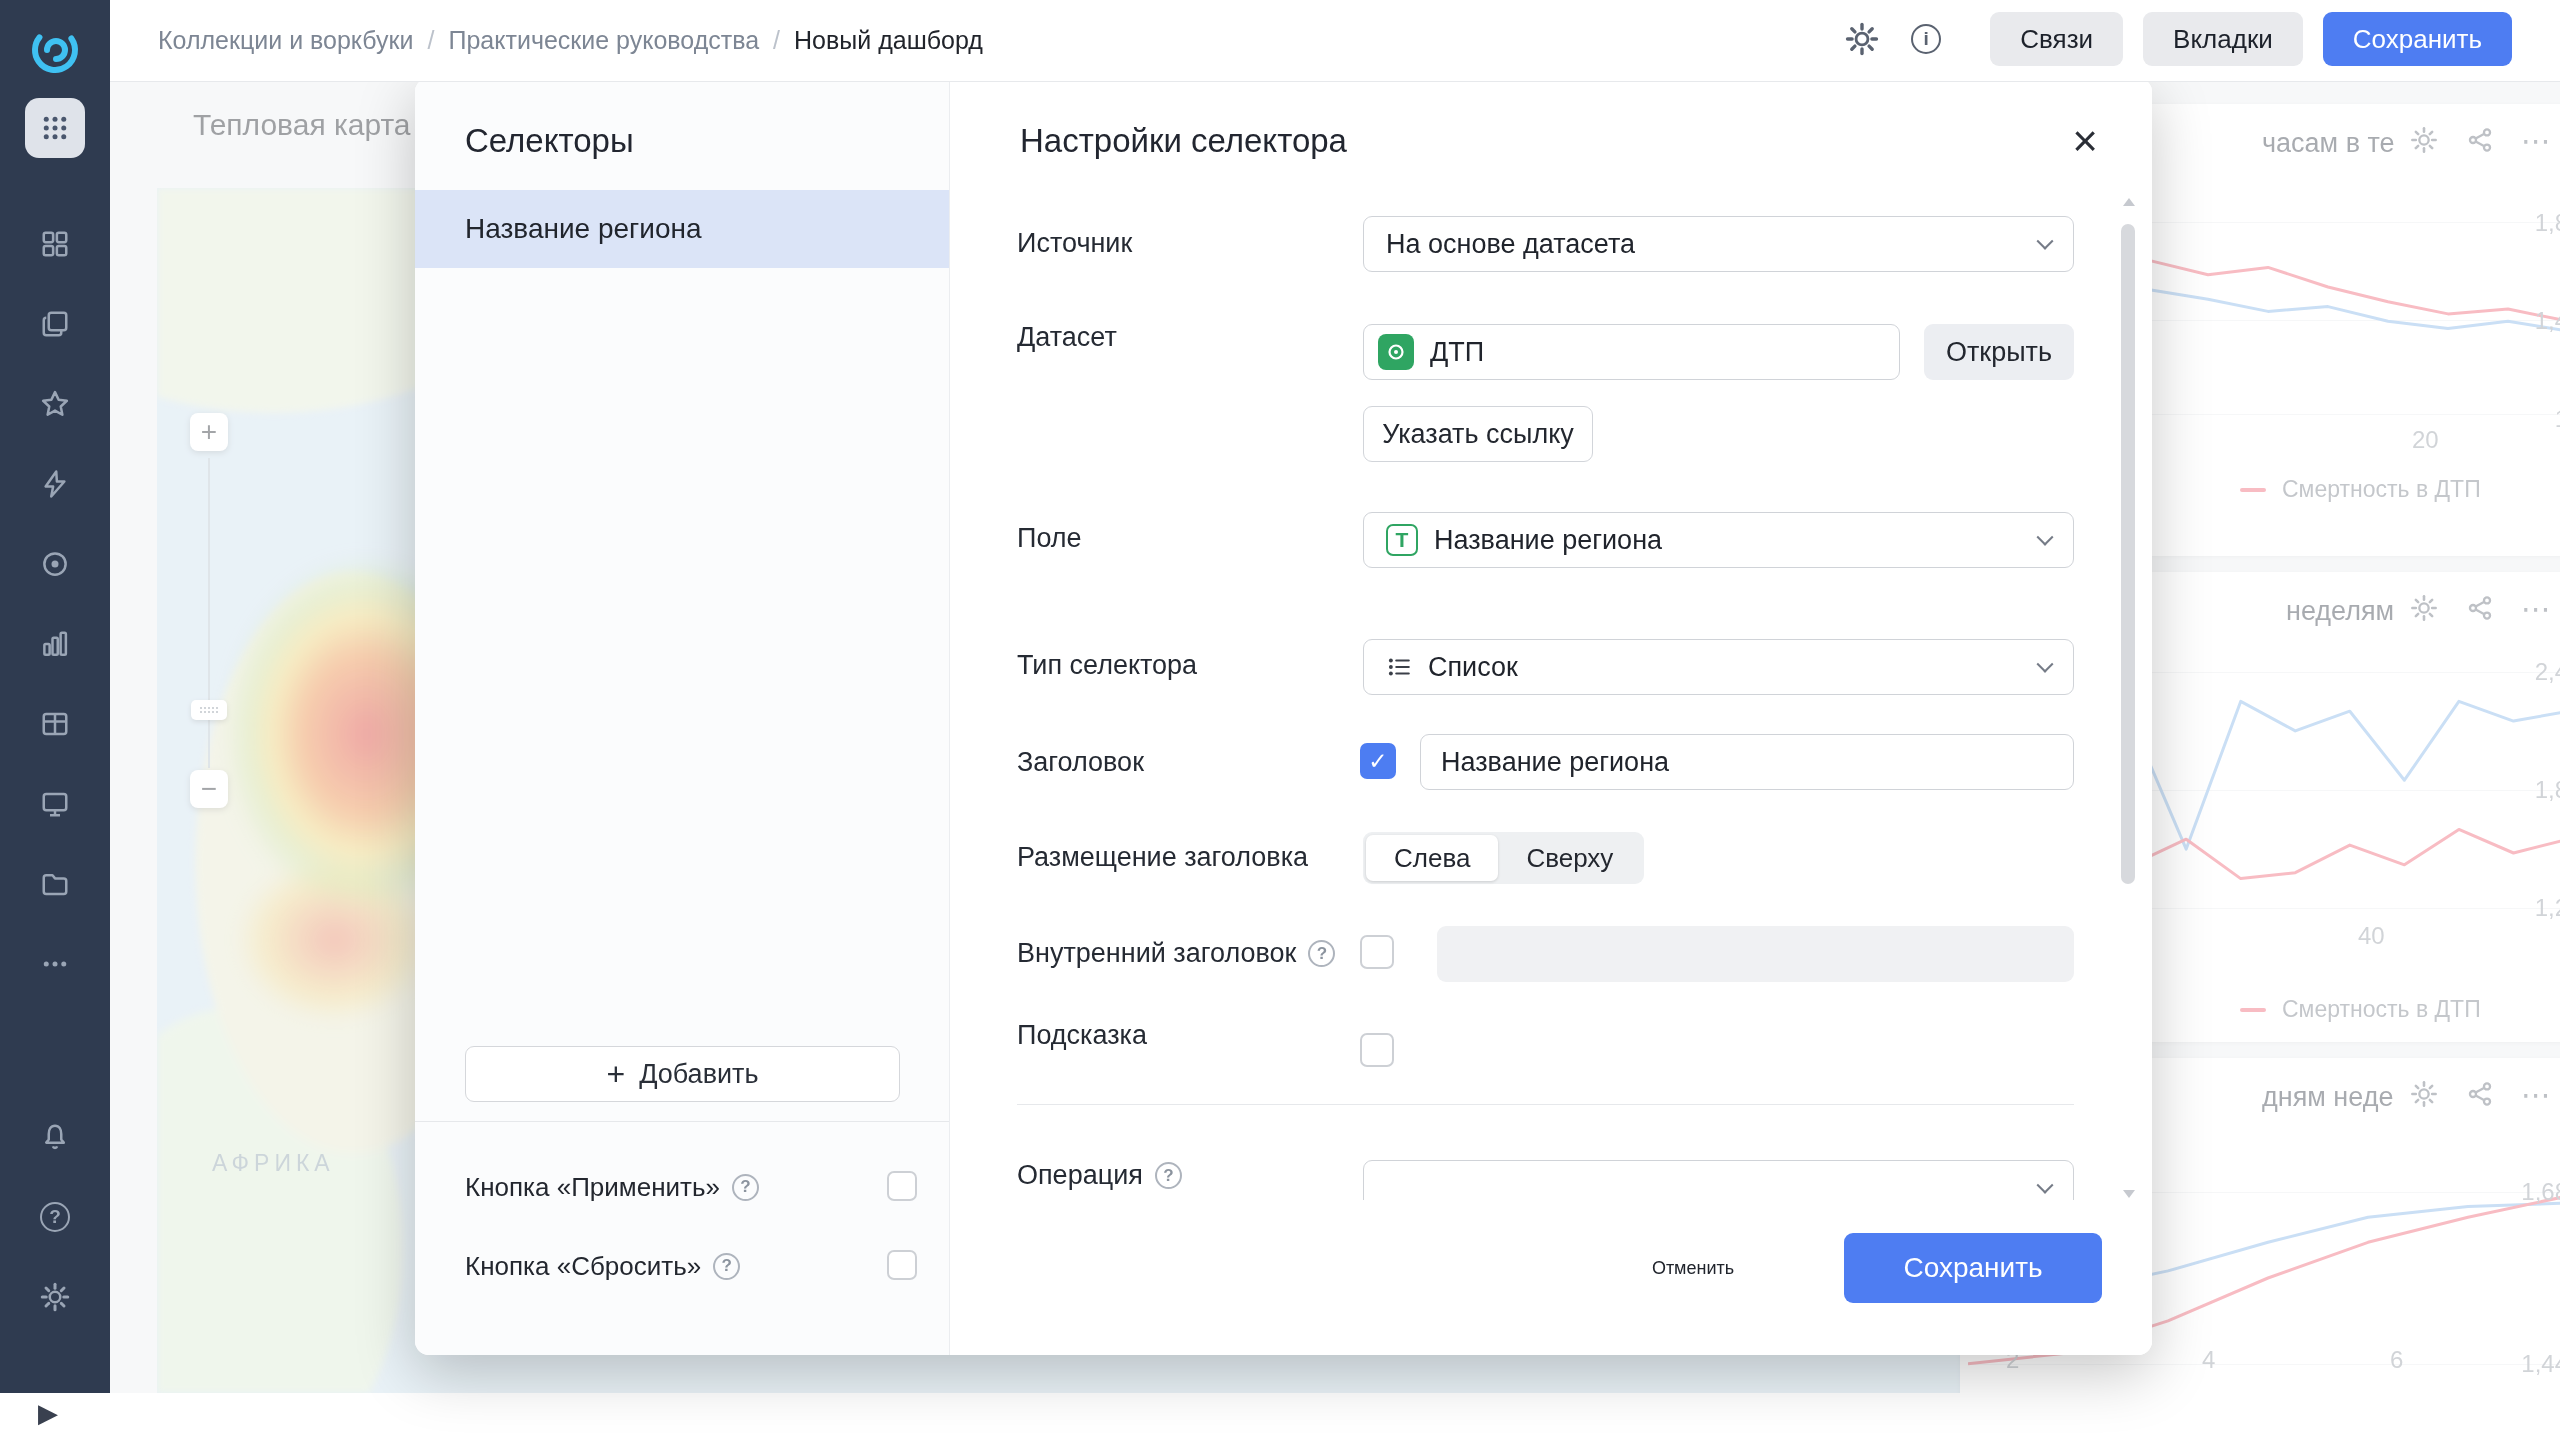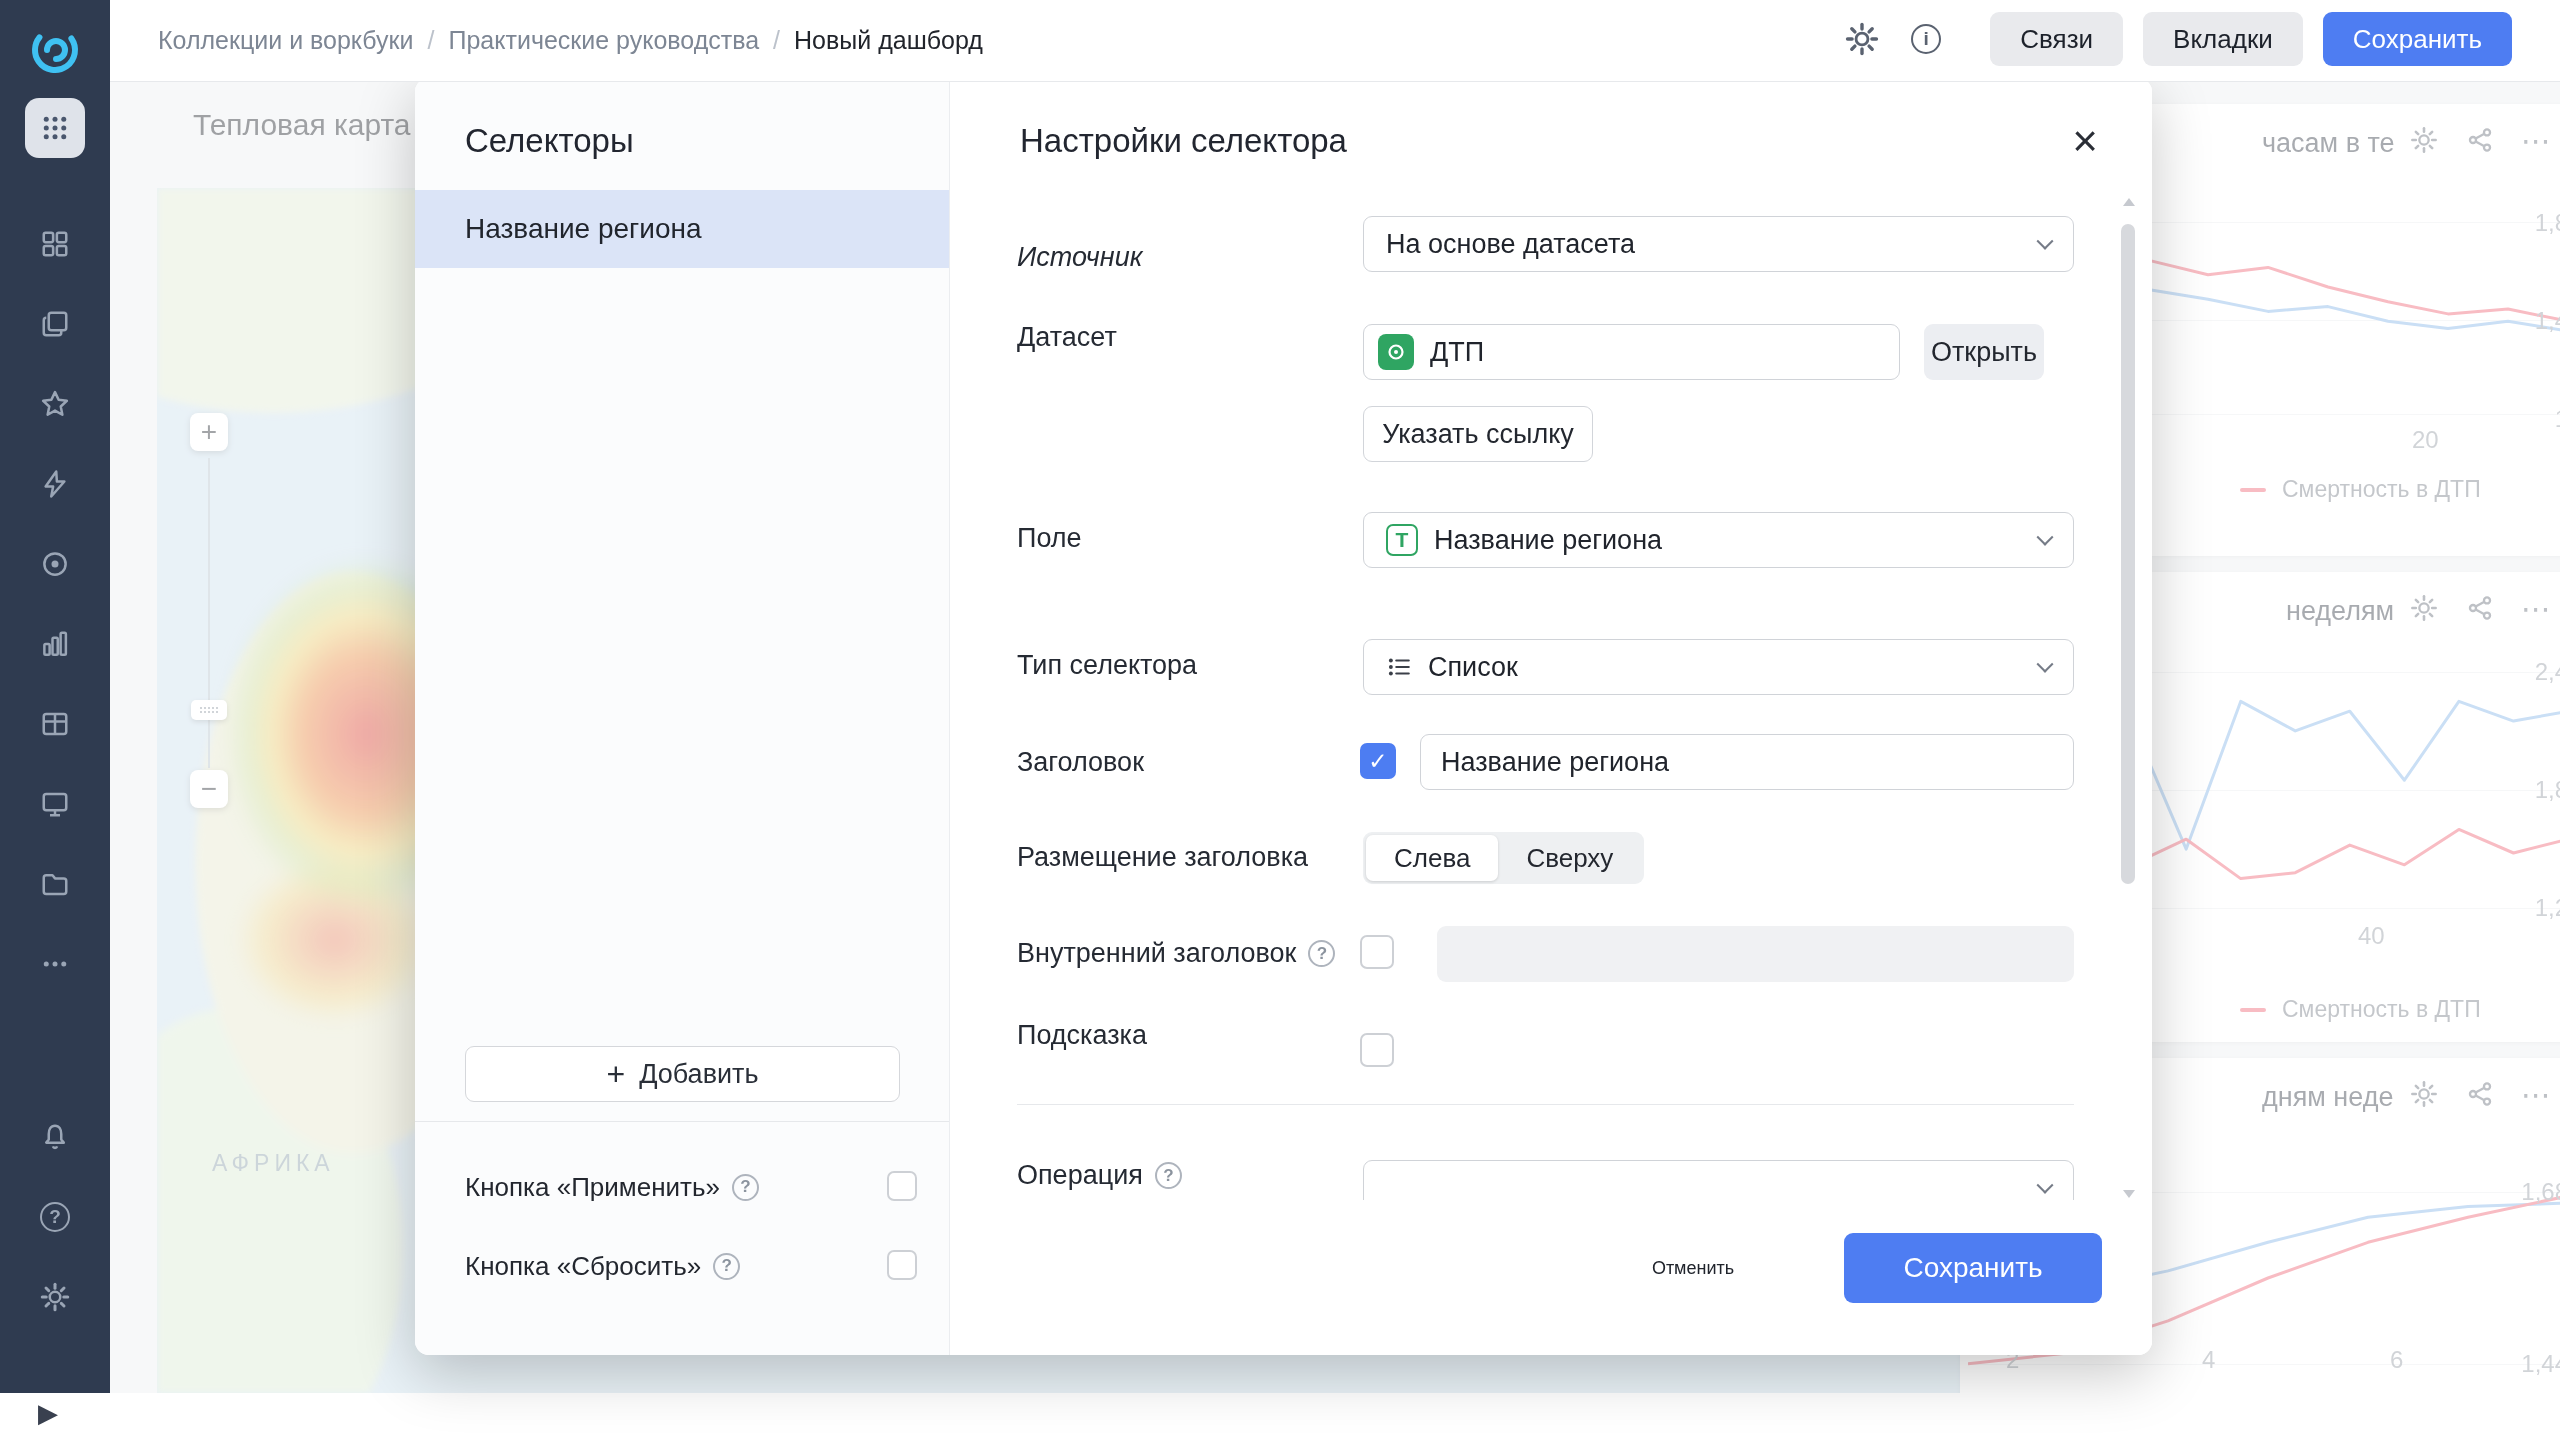--- a/index.html
+++ b/index.html
@@ -456,37 +456,37 @@
         <span>Кнопка «Сбросить»</span>
         <span class="help">?</span>
         <span class="cbx lp-cbx"></span>
       </div>
     </section>
 
     <section class="rp">
       <div class="rp-title">Настройки селектора</div>
       <button class="close">×</button>
 
-      <div class="flabel" style="top:164px;font-style:italic;">Источник</div>
+      <div class="flabel" style="top:150px;">Источник</div>
       <div class="select" style="top:138px;">
         <span>На основе датасета</span>
         <span class="chev"></span>
       </div>
 
       <div class="flabel" style="top:244px;">Датасет</div>
       <div class="inputlike" style="top:246px;">
         <span class="ds-icon">
           <svg width="22" height="22" viewBox="0 0 22 22">
               <circle cx="11" cy="11" r="6.5" fill="none" stroke="#fff" stroke-width="2.2"></circle>
               <circle cx="11" cy="11" r="2" fill="#fff"></circle>
             </svg>
         </span>
         <span>ДТП</span>
       </div>
-      <button class="btn gray" style="position:absolute;left:974px;top:246px;width:120px;height:56px;">Открыть</button>
+      <button class="btn gray" style="position:absolute;left:974px;top:246px;width:150px;height:56px;">Открыть</button>
       <button class="btn outline" style="position:absolute;left:413px;top:328px;width:230px;height:56px;">Указать ссылку</button>
 
       <div class="flabel" style="top:445px;">Поле</div>
       <div class="select" style="top:434px;">
         <span class="t-icon">T</span>
         <span>Название региона</span>
         <span class="chev"></span>
       </div>
 
       <div class="flabel" style="top:572px;">Тип селектора</div>

